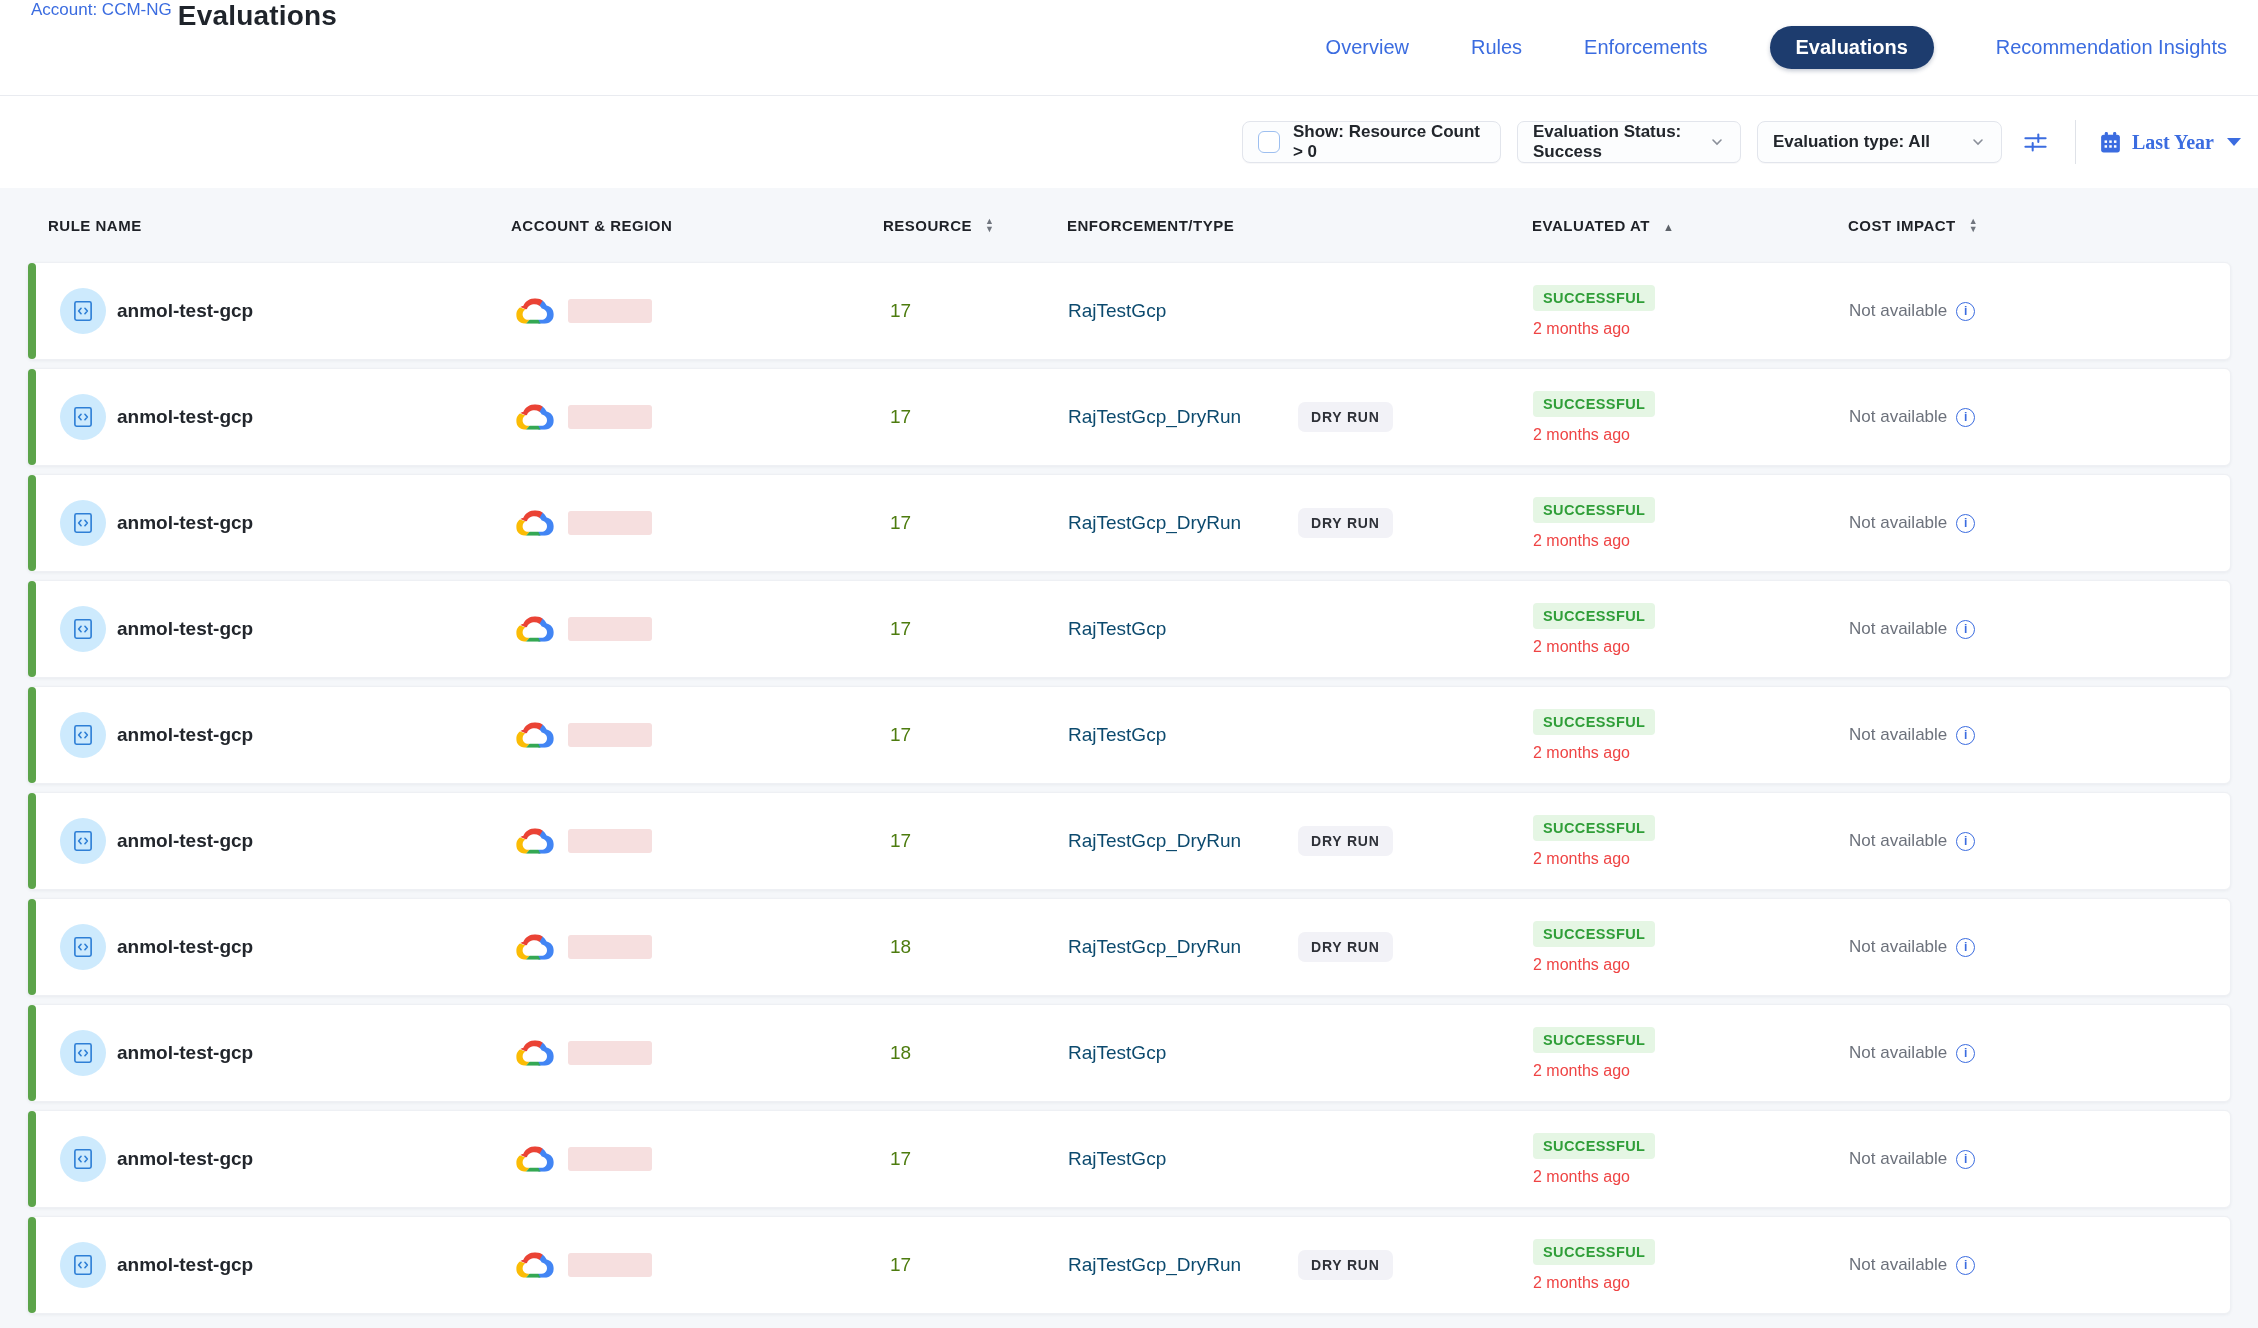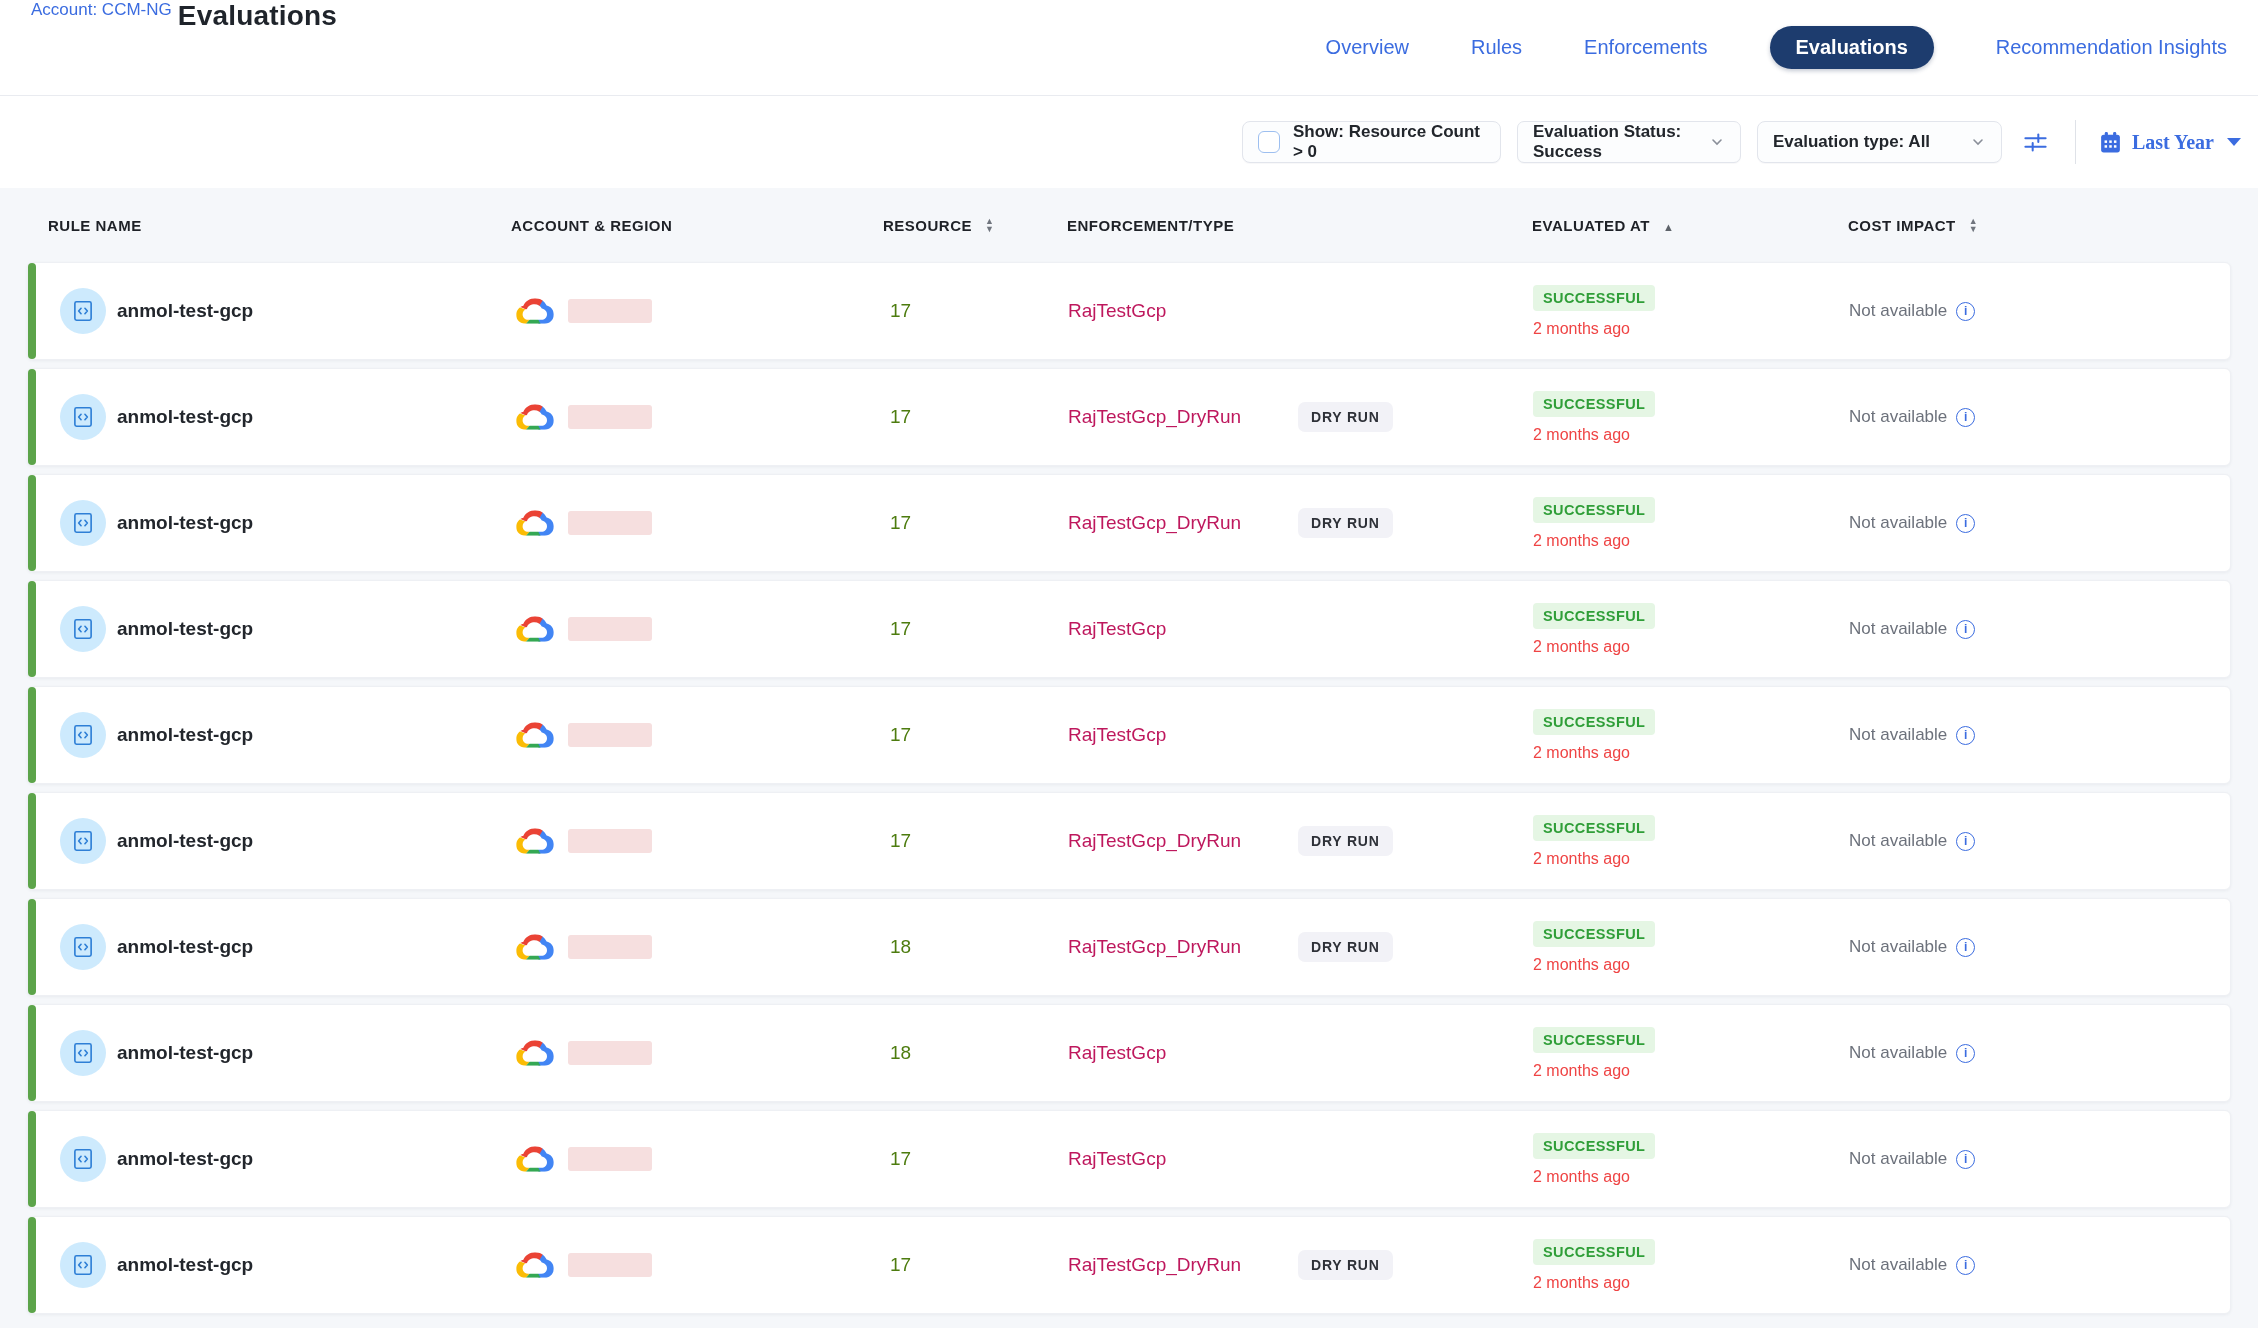--- a/index.html
+++ b/index.html
@@ -95,21 +95,21 @@
   .rule-ic{
     width:46px; height:46px; border-radius:50%; background:#cdeafd;
     display:flex; align-items:center; justify-content:center; flex:0 0 auto;
   }
   .rule-name{ font-size:19px; font-weight:600; color:#22262c; }
   .c-acct{ padding-left:11px; gap:13px; }
   .gcp-wrap{ width:40px; height:30px; display:flex; }
   .redact{ width:84px; height:24px; background:#f6dfdf; border-radius:3px; }
   .c-res{ padding-left:14px; font-size:19px; color:#4d7c0f; }
   .c-enf{ padding-left:8px; }
-  .enf-link{ width:230px; flex:0 0 auto; font-size:19px; font-weight:500; color:#be185d; text-decoration:none; cursor:pointer; }
+  .enf-link{ width:230px; flex:0 0 auto; font-size:19px; font-weight:500; color:#0c4a6e; text-decoration:none; cursor:pointer; }
   .dryrun{
     background:#f2f2f7; color:#2e3138; border-radius:7px;
     font-size:14px; font-weight:600; letter-spacing:.8px;
     padding:7px 13px; white-space:nowrap;
   }
   .c-eval{ padding-left:8px; flex-direction:column; align-items:flex-start; justify-content:center; gap:9px; }
   .succ{
     background:#e5f6e4; color:#2f9e38; border-radius:4px;
     font-size:14.5px; font-weight:700; letter-spacing:.4px;
     padding:5px 10px; white-space:nowrap;

